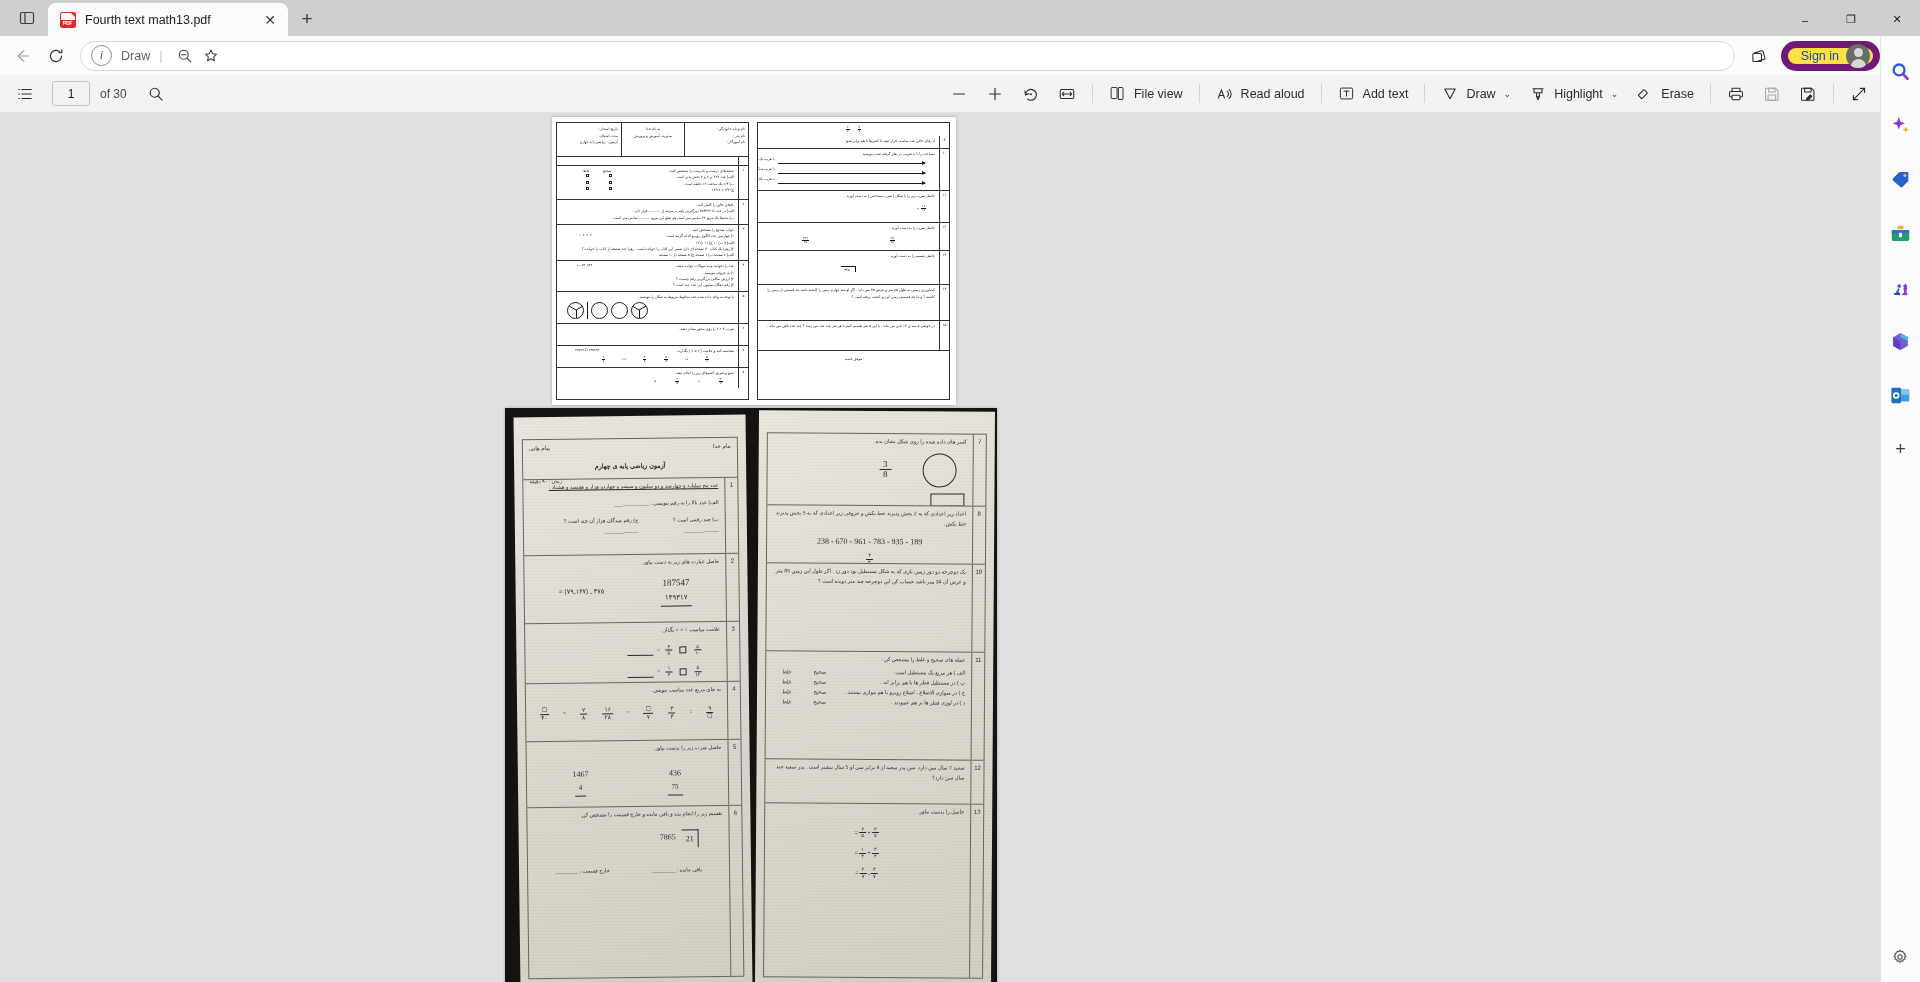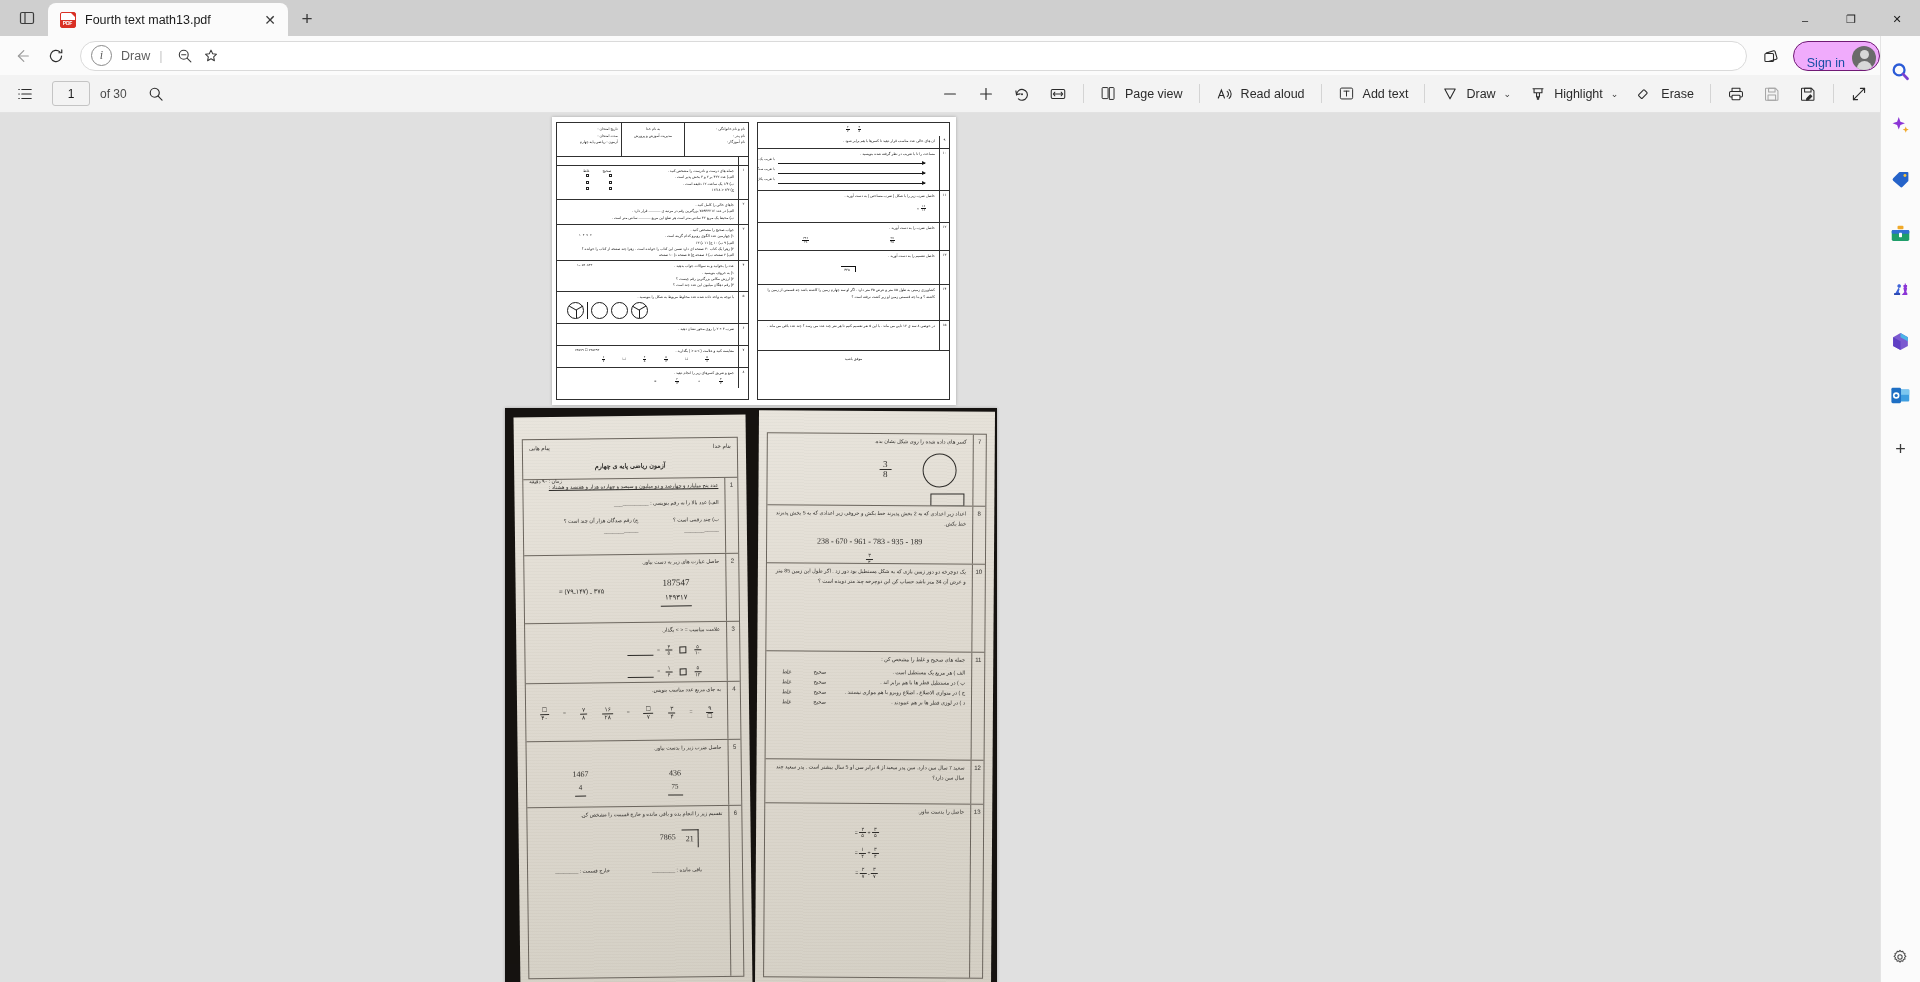--- a/index.html
+++ b/index.html
@@ -176,29 +176,29 @@
   .omni-btn {
     width: 26px; height: 26px;
     display: flex; align-items: center; justify-content: center;
     border-radius: 13px;
     color: #3b3b3b;
     flex: 0 0 auto;
     cursor: default;
   }
   .signin {
     height: 30px;
-    border: 1px solid #701a75;
+    border: 7px solid #701a75;
     border-radius: 15px;
     display: flex;
-    align-items: flex-end;
+    align-items: center;
     gap: 7px;
     padding: 0 3px 0 13px;
     margin-left: 4px;
     flex: 0 0 auto;
-    background: #f0abfc;
+    background: #fde047;
   }
   .signin-label { font-size: 12.5px; color: #174ea6; }
   .signin-avatar {
     width: 24px; height: 24px;
     border-radius: 50%;
     background: #6b6b6b;
     display: flex; align-items: flex-end; justify-content: center;
     overflow: hidden;
   }
   .signin-avatar::after {
@@ -677,21 +677,21 @@
 
   <div class="tb-sep"></div>
 
   <div class="tb-btn">
     <span class="tb-ico">
       <svg width="17" height="17" viewBox="0 0 20 20" fill="none" stroke="#2b2b2b" stroke-width="1.15">
         <rect x="2.5" y="3" width="7" height="13" rx="1"></rect>
         <path d="M11 3 h4.5 a1 1 0 0 1 1 1 v12 a1 1 0 0 1-1 1 H11 z"></path>
       </svg>
     </span>
-    <span>Page view</span>
+    <span>File view</span>
   </div>
 
   <div class="tb-sep"></div>
 
   <div class="tb-btn">
     <span class="tb-ico">
       <svg width="18" height="18" viewBox="0 0 20 20" fill="none" stroke="#2b2b2b" stroke-width="1.2" stroke-linecap="round">
         <path d="M2.6 14.5 L6 5.5 L9.4 14.5 M3.9 11.6 h4.2"></path>
         <path d="M12.4 7.1 a3.6 3.6 0 0 1 0 5.8 M14.6 5.2 a6.3 6.3 0 0 1 0 9.6"></path>
       </svg>

